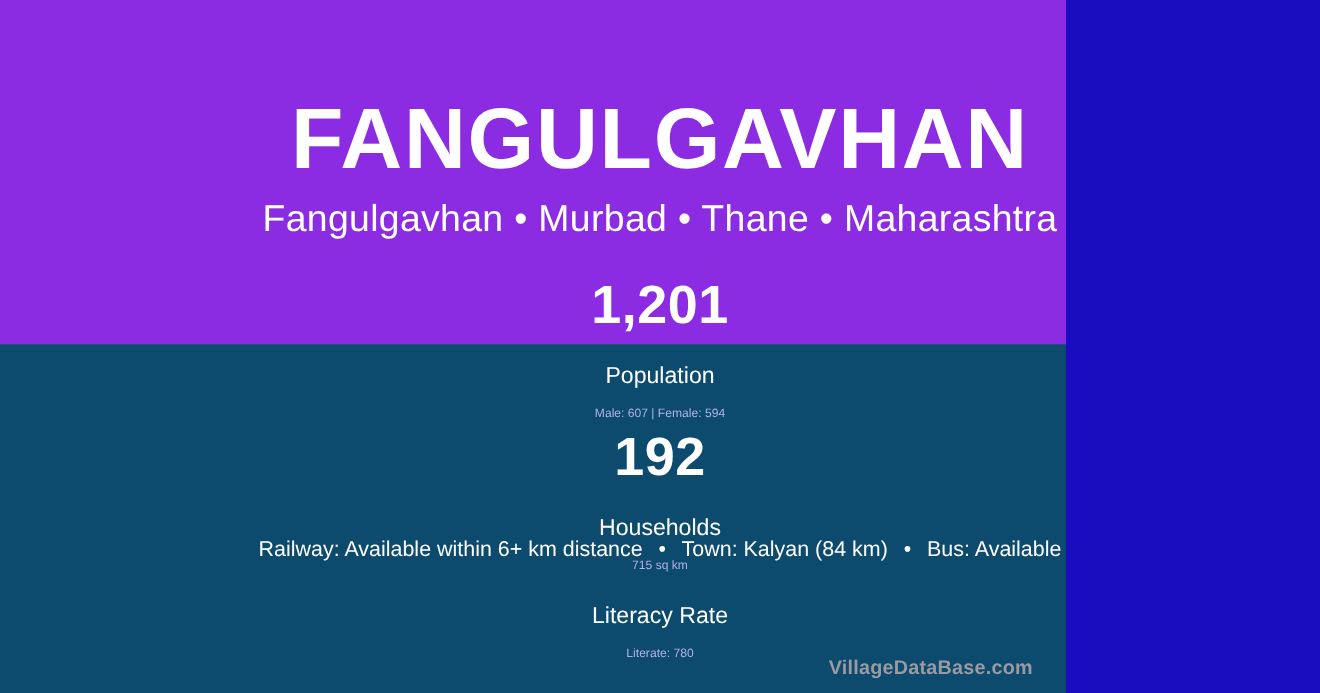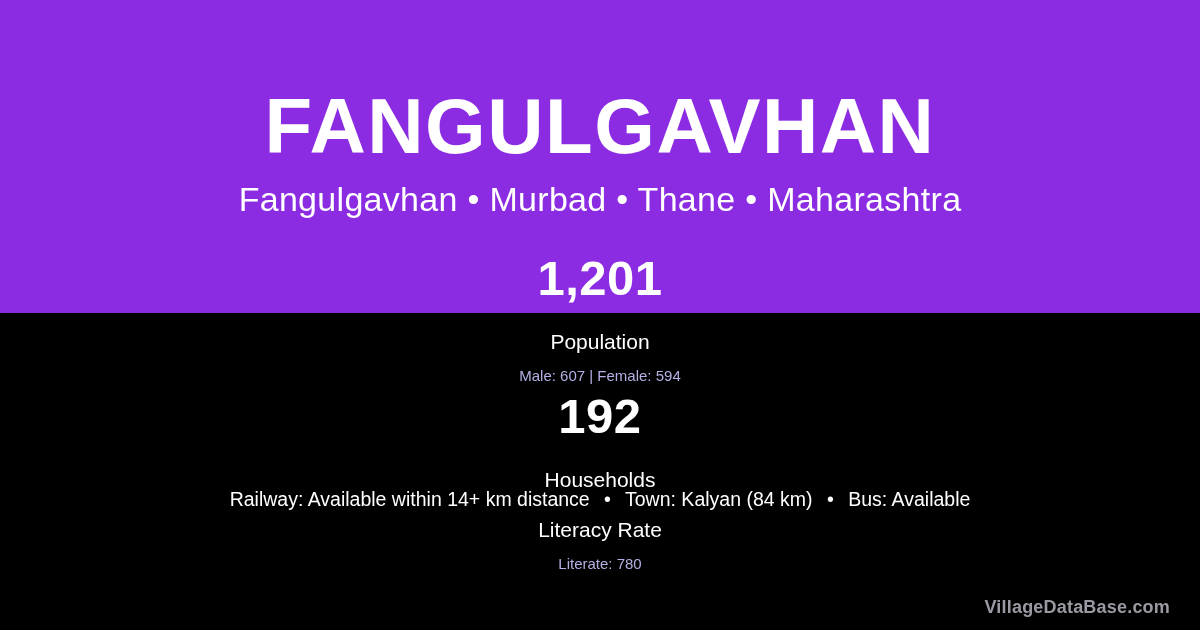--- a/index.html
+++ b/index.html
@@ -10,23 +10,23 @@
     width: 1200px;
     height: 630px;
     overflow: hidden;
     font-family: "Liberation Sans", sans-serif;
     background: #1A0DBF;
     -webkit-font-smoothing: antialiased;
   }
 
   .card {
     position: relative;
-    width: 1200px;
+    width: 969px;
     height: 630px;
-    background: #000000;
+    background: #0c4a6e;
     overflow: hidden;
   }
 
   
   .hero-band {
     position: absolute;
     left: 0;
     top: 0;
     width: 1200px;
     height: 313px;
@@ -91,21 +91,21 @@
     color: #FFFFFF;
     font-size: 21px;
     line-height: 30px;
     font-weight: normal;
     margin-top: 20px;
     white-space: nowrap;
   }
 
   .stat-detail {
     color: #B3B1E4;
-    font-size: 15px;
+    font-size: 11px;
     line-height: 22px;
     font-weight: normal;
     margin-top: 8px;
     white-space: nowrap;
   }
 
   
   .infra-line {
     position: absolute;
     left: 0;
@@ -151,31 +151,32 @@
 
     <div class="stat-col">
       <div class="stat-value">1,201</div>
       <div class="stat-label">Population</div>
       <div class="stat-detail">Male: 607 | Female: 594</div>
     </div>
 
     <div class="stat-col">
       <div class="stat-value">192</div>
       <div class="stat-label">Households</div>
+      <div class="stat-detail">715 sq km</div>
     </div>
 
     <div class="stat-col">
       <div class="stat-label">Literacy Rate</div>
       <div class="stat-detail">Literate: 780</div>
     </div>
 
   </div>
 
   <div class="infra-line">
-    <span>Railway: Available within 14+ km distance</span>
+    <span>Railway: Available within 6+ km distance</span>
     <span class="infra-sep">•</span>
     <span>Town: Kalyan (84 km)</span>
     <span class="infra-sep">•</span>
     <span>Bus: Available</span>
   </div>
 
   <div class="brand">VillageDataBase.com</div>
 
 </div>
 

